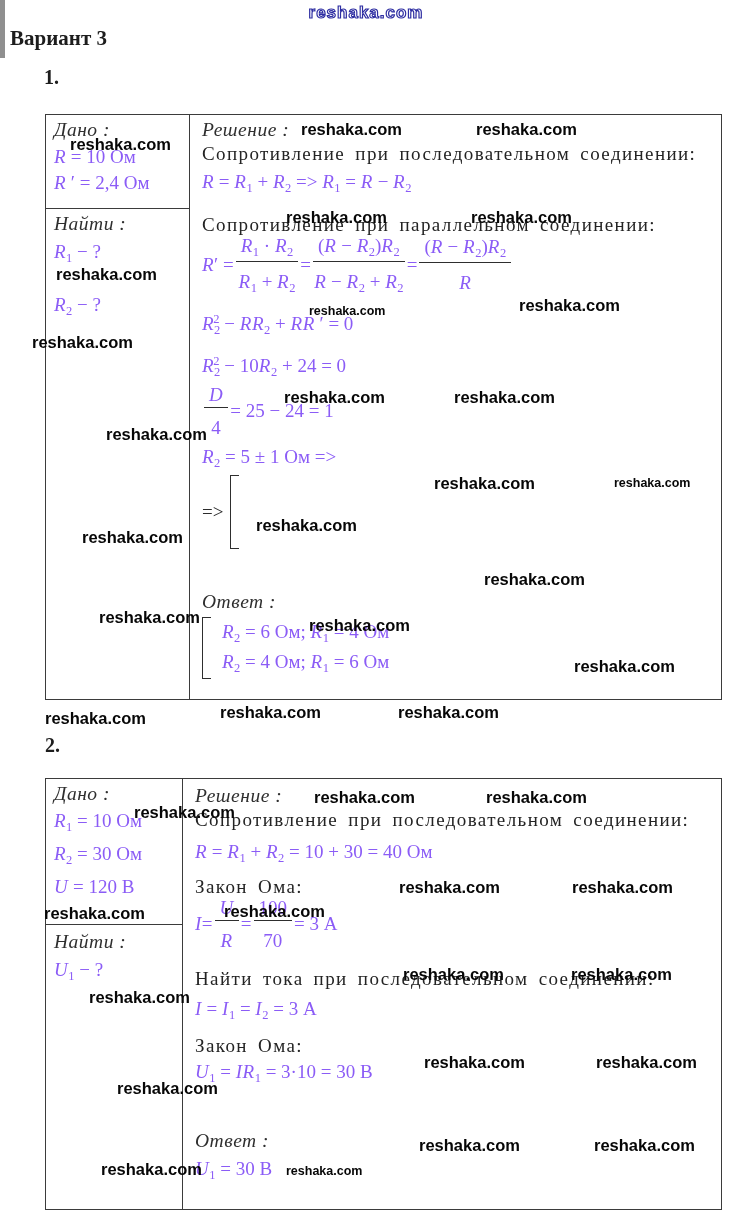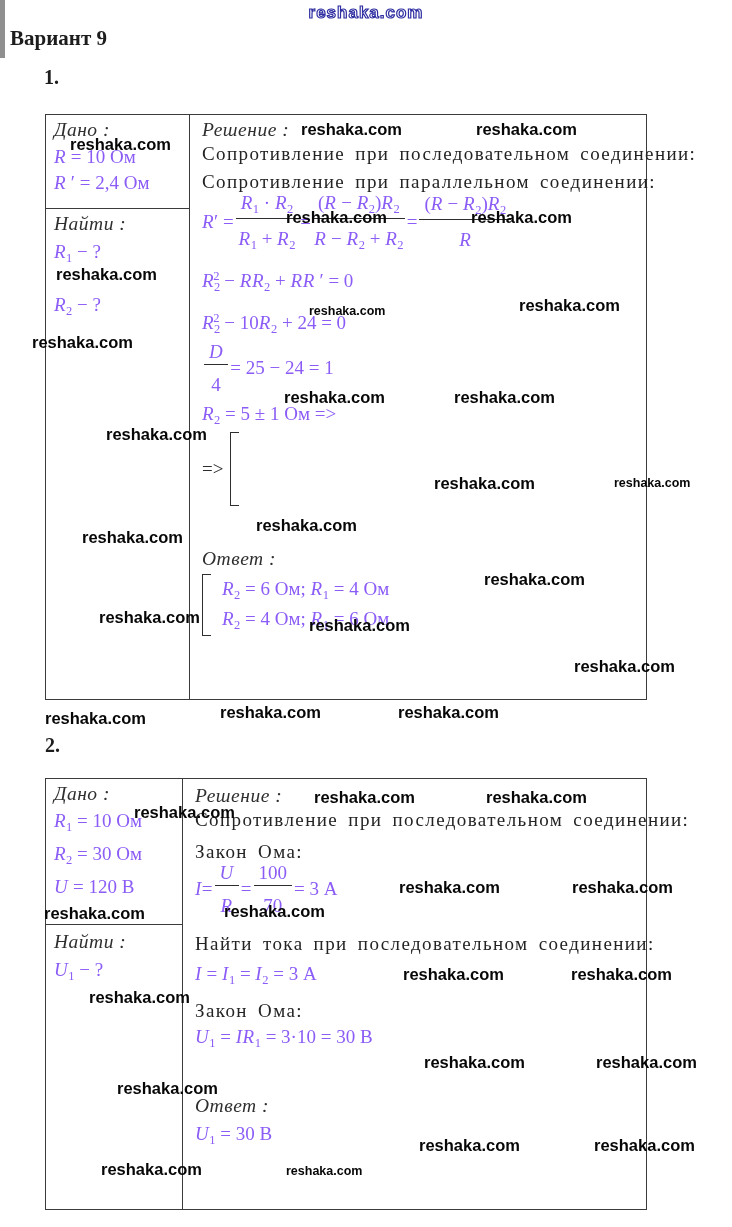--- a/index.html
+++ b/index.html
@@ -33,21 +33,21 @@
     -webkit-text-stroke:1.2px #2e2ea2;
   }
 
   .page-title { position:absolute; left:10px; top:26px; font-size:21px; font-weight:bold; color:#1d1d1d; }
   .pnum { font-weight:bold; font-size:20px; color:#1d1d1d; }
   #p1num { position:absolute; left:44px; top:66px; }
   #p2num { position:absolute; left:45px; top:734px; }
 
   
   .ptable {
-    position:absolute; left:45px; width:602px;
+    position:absolute; left:45px; width:677px;
     border:1px solid #3b3b3b;
     display:grid; box-sizing:border-box; background:#fff;
   }
   #table1 { top:114px; height:586px; grid-template-columns:144px 1fr; }
   #table2 { top:778px; height:432px; grid-template-columns:137px 1fr; }
   .left-col { border-right:1px solid #3b3b3b; display:flex; flex-direction:column; }
   .given-cell { border-bottom:1px solid #3b3b3b; padding:4px 8px; box-sizing:border-box; }
   #table1 .given-cell { height:94px; }
   #table2 .given-cell { height:146px; }
   .find-cell { padding:4px 8px; flex:1; }
@@ -84,21 +84,21 @@
 <body>
 
 <div class="page">
 
   <div class="edge-artifact"></div>
 
   <div class="top-wm-row">
     <span class="wm-outline">reshaka.com</span>
   </div>
 
-  <div class="page-title">Вариант 9</div>
+  <div class="page-title">Вариант 3</div>
   <div class="pnum" id="p1num">1.</div>
 
   <div class="ptable" id="table1">
     <div class="left-col">
       <div class="given-cell">
         <span class="lbl">Дано :</span>
         <div class="cellline formula"><i>R</i> = 10 Ом</div>
         <div class="cellline formula"><i>R</i> ′ = 2,4 Ом</div>
       </div>
       <div class="find-cell">
@@ -106,20 +106,21 @@
         <div class="cellline" style="margin-top:6px;">
           <span class="formula"><i>R</i><sub>1</sub> − ?</span><span class="wm inline">reshaka.com</span>
         </div>
         <div class="cellline formula"><i>R</i><sub>2</sub> − ?</div>
       </div>
     </div>
 
     <div class="right-col">
       <div class="row lbl" style="margin-bottom:2px;">Решение :</div>
       <div class="row txt" style="margin-bottom:6px;">Сопротивление при последовательном соединении:</div>
+      <div class="row formula" style="margin-bottom:18px;"><i>R</i> = <i>R</i><sub>1</sub> + <i>R</i><sub>2</sub> =&gt; <i>R</i><sub>1</sub> = <i>R</i> − <i>R</i><sub>2</sub></div>
       <div class="row txt" style="margin-bottom:0;">Сопротивление при параллельном соединении:</div>
       <div class="row formula" style="margin-bottom:18px; height:58px; display:flex; align-items:center;"><i>R</i> ′ = <span class="frac">
             <span class="fnum"><i>R</i><sub>1</sub> · <i>R</i><sub>2</sub></span>
             <span class="fden"><i>R</i><sub>1</sub> + <i>R</i><sub>2</sub></span>
           </span> = <span class="frac">
             <span class="fnum">(<i>R</i> − <i>R</i><sub>2</sub>)<i>R</i><sub>2</sub></span>
             <span class="fden"><i>R</i> − <i>R</i><sub>2</sub> + <i>R</i><sub>2</sub></span>
           </span> = <span class="frac">
             <span class="fnum">(<i>R</i> − <i>R</i><sub>2</sub>)<i>R</i><sub>2</sub></span>
             <span class="fden"><i>R</i></span>
@@ -186,20 +187,21 @@
       </div>
       <div class="find-cell" style="padding-top:6px;">
         <span class="lbl">Найти :</span>
         <div class="cellline formula" style="margin-top:6px;"><i>U</i><sub>1</sub> − ?</div>
       </div>
     </div>
 
     <div class="right-col">
       <div class="row lbl" style="margin-bottom:2px;">Решение :</div>
       <div class="row txt" style="margin-bottom:10px;">Сопротивление при последовательном соединении:</div>
+      <div class="row formula" style="margin-bottom:10px;"><i>R</i> = <i>R</i><sub>1</sub> + <i>R</i><sub>2</sub> = 10 + 30 = 40 Ом</div>
       <div class="row txt" style="margin-bottom:0;">Закон Ома:</div>
       <div class="row formula" style="margin-bottom:18px; height:52px; display:flex; align-items:center;"><i>I</i> = <span class="frac">
             <span class="fnum"><i>U</i></span>
             <span class="fden"><i>R</i></span>
           </span> = <span class="frac">
             <span class="fnum">100</span>
             <span class="fden">70</span>
           </span> = 3 А</div>
       <div class="row txt" style="margin-bottom:8px;">Найти тока при последовательном соединении:</div>
       <div class="row formula" style="margin-bottom:12px;"><i>I</i> = <i>I</i><sub>1</sub> = <i>I</i><sub>2</sub> = 3 А</div>

